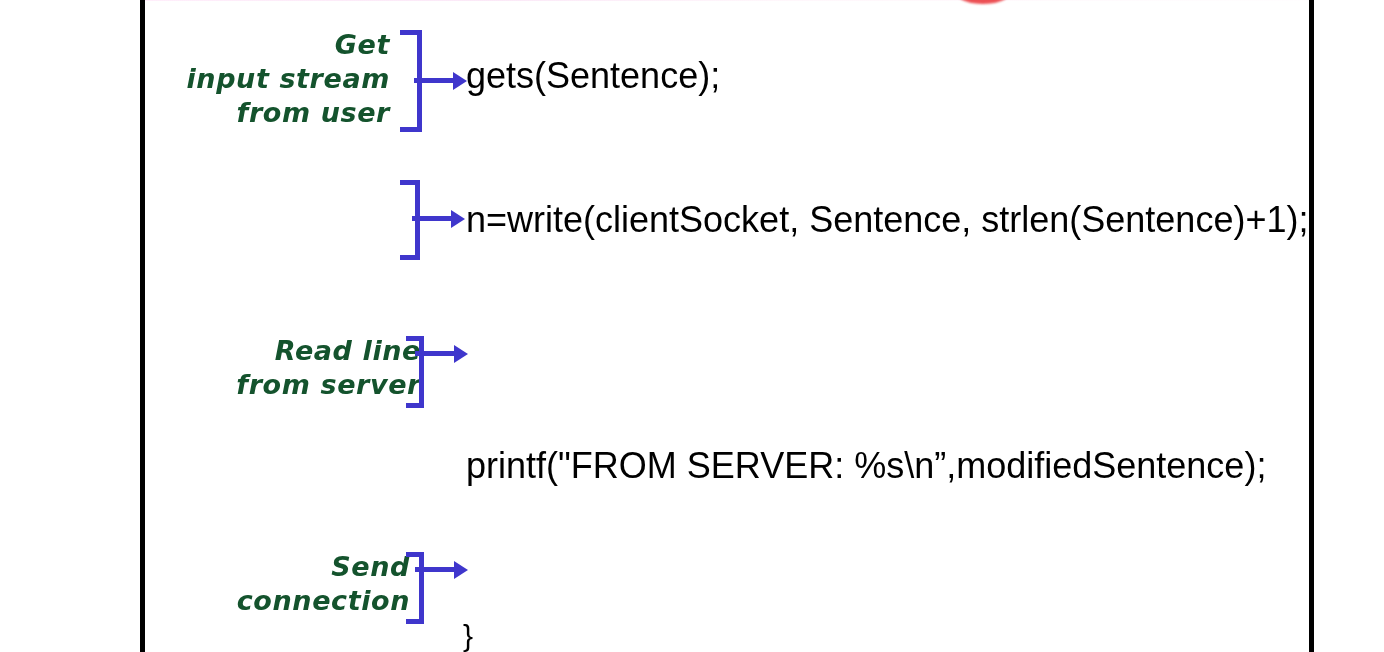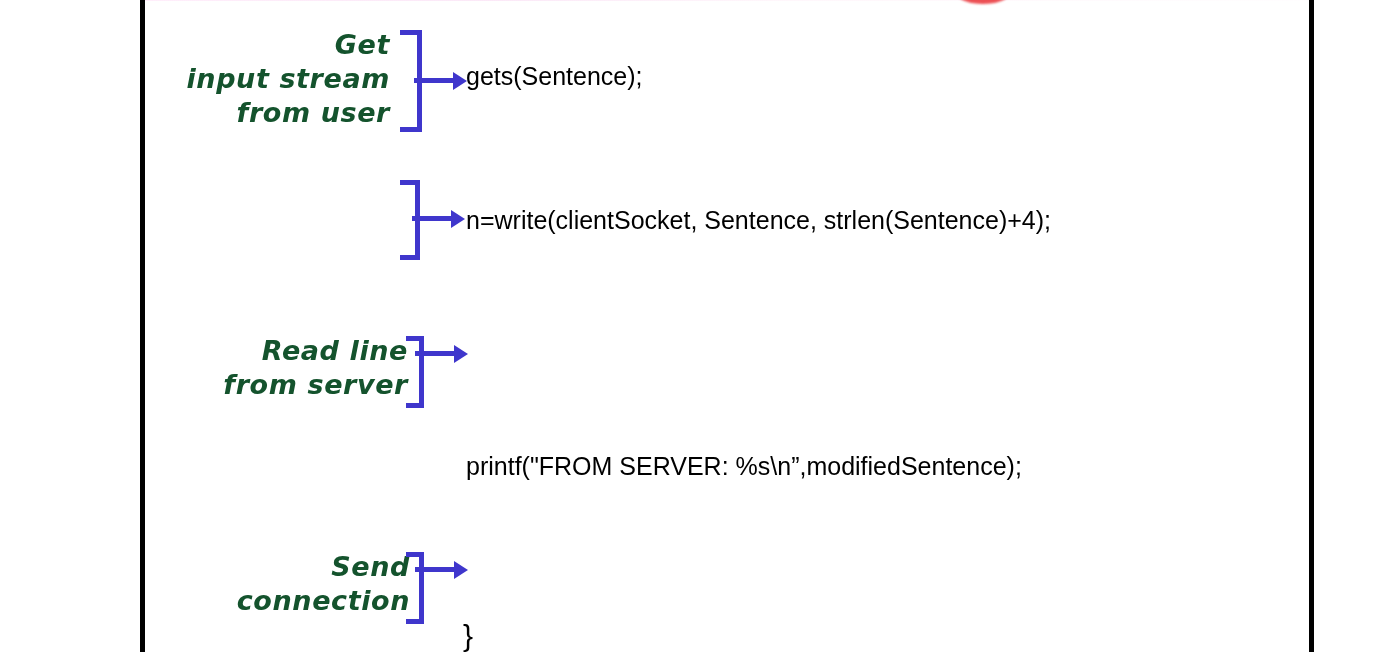--- a/index.html
+++ b/index.html
@@ -92,21 +92,21 @@
     border-top: 9px solid transparent;
     border-bottom: 9px solid transparent;
     border-left: 14px solid #3f36cc;
   }
 
   
   .code {
     position: absolute;
     color: #000000;
     font-family: "Liberation Sans", sans-serif;
-    font-size: 25px;
+    font-size: 36px;
     line-height: 34px;
     white-space: pre;
     user-select: none;
   }
   .code.clipped {
     width: 848px;
     overflow: hidden;
   }
   .code.brace {
     font-size: 30px;
@@ -125,23 +125,23 @@
 
   <div class="annot" style="left:160px; top:28px; width:230px;">Get
 input stream
 from user</div>
   <div class="bracket" style="left:400px; top:30px; width:22px; height:102px;"></div>
   <div class="arrow" style="left:414px; top:78px; width:40px;"></div>
   <div class="code" style="left:466px; top:59px;">gets(Sentence);</div>
 
   <div class="bracket" style="left:400px; top:180px; width:20px; height:80px;"></div>
   <div class="arrow" style="left:412px; top:216px; width:40px;"></div>
-  <div class="code" style="left:466px; top:203px;">n=write(clientSocket, Sentence, strlen(Sentence)+4);</div>
+  <div class="code" style="left:466px; top:203px;">n=write(clientSocket, Sentence, strlen(Sentence)+1);</div>
 
-  <div class="annot" style="left:158px; top:334px; width:250px;">Read line
+  <div class="annot" style="left:171px; top:334px; width:250px;">Read line
 from server</div>
   <div class="bracket" style="left:406px; top:336px; width:18px; height:72px;"></div>
   <div class="arrow" style="left:415px; top:351px; width:40px;"></div>
 
   <div class="code" style="left:466px; top:449px;">printf("FROM SERVER: %s\n”,modifiedSentence);</div>
 
   <div class="annot" style="left:160px; top:550px; width:250px;">Send
 connection</div>
   <div class="bracket" style="left:406px; top:552px; width:18px; height:72px;"></div>
   <div class="arrow" style="left:415px; top:567px; width:40px;"></div>

